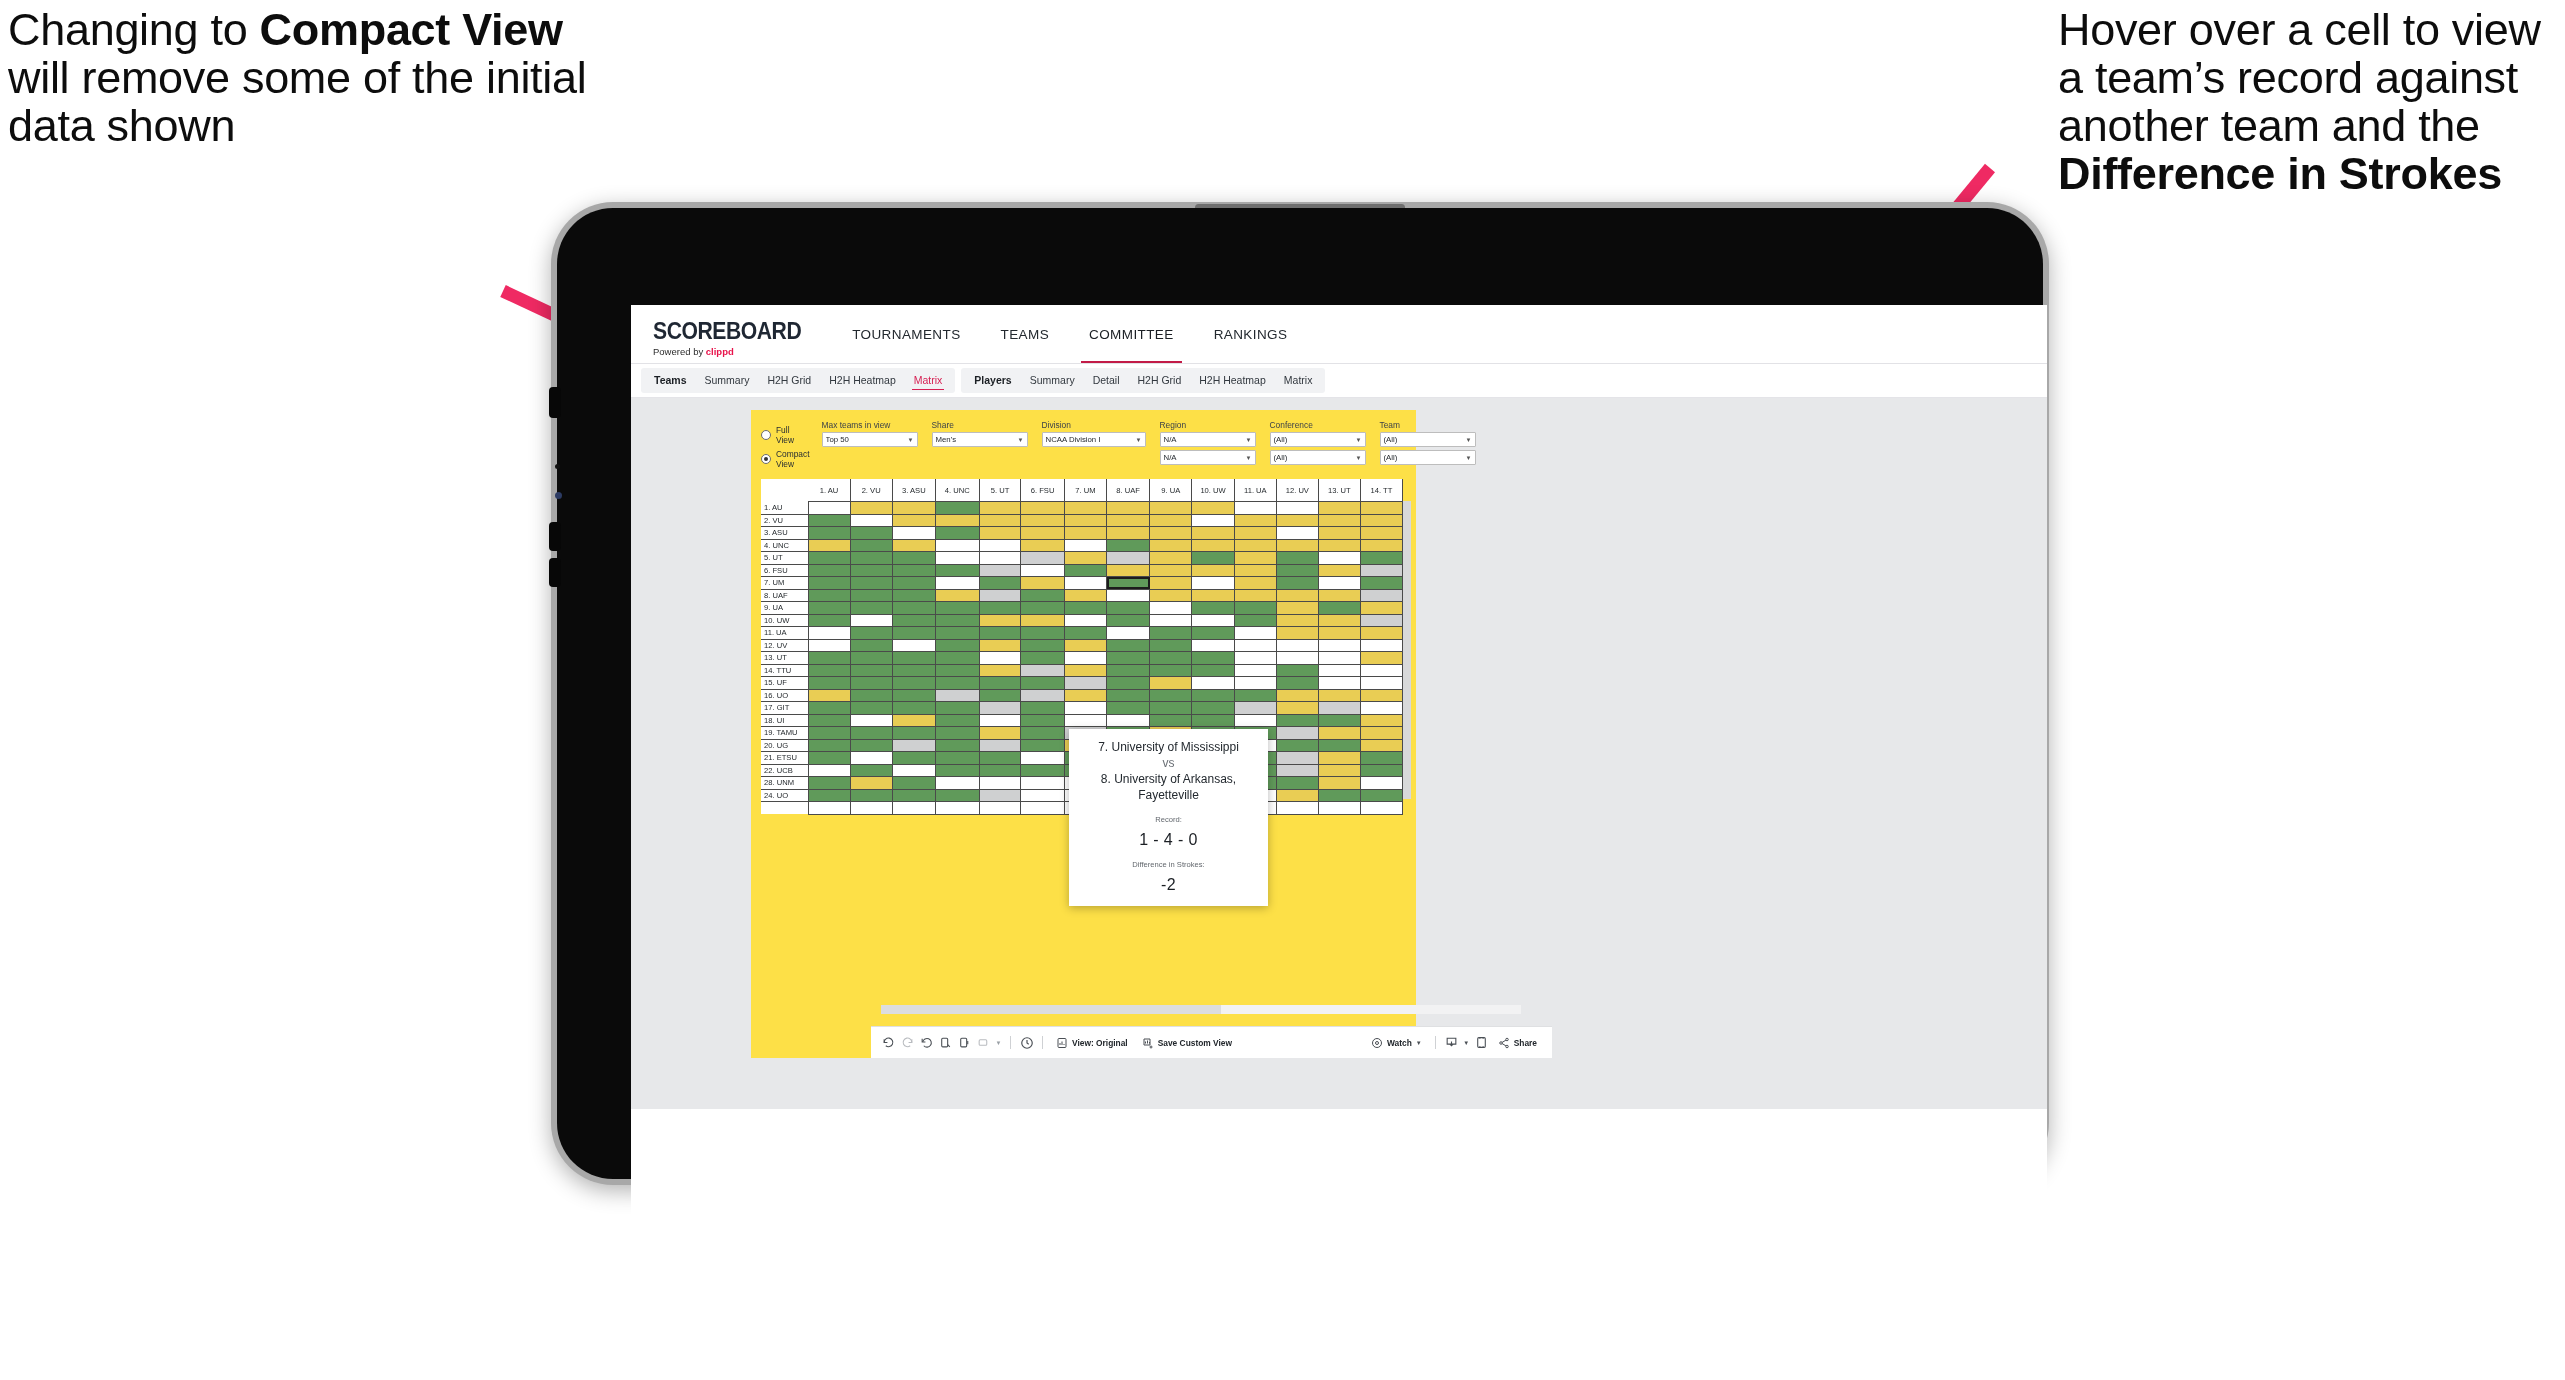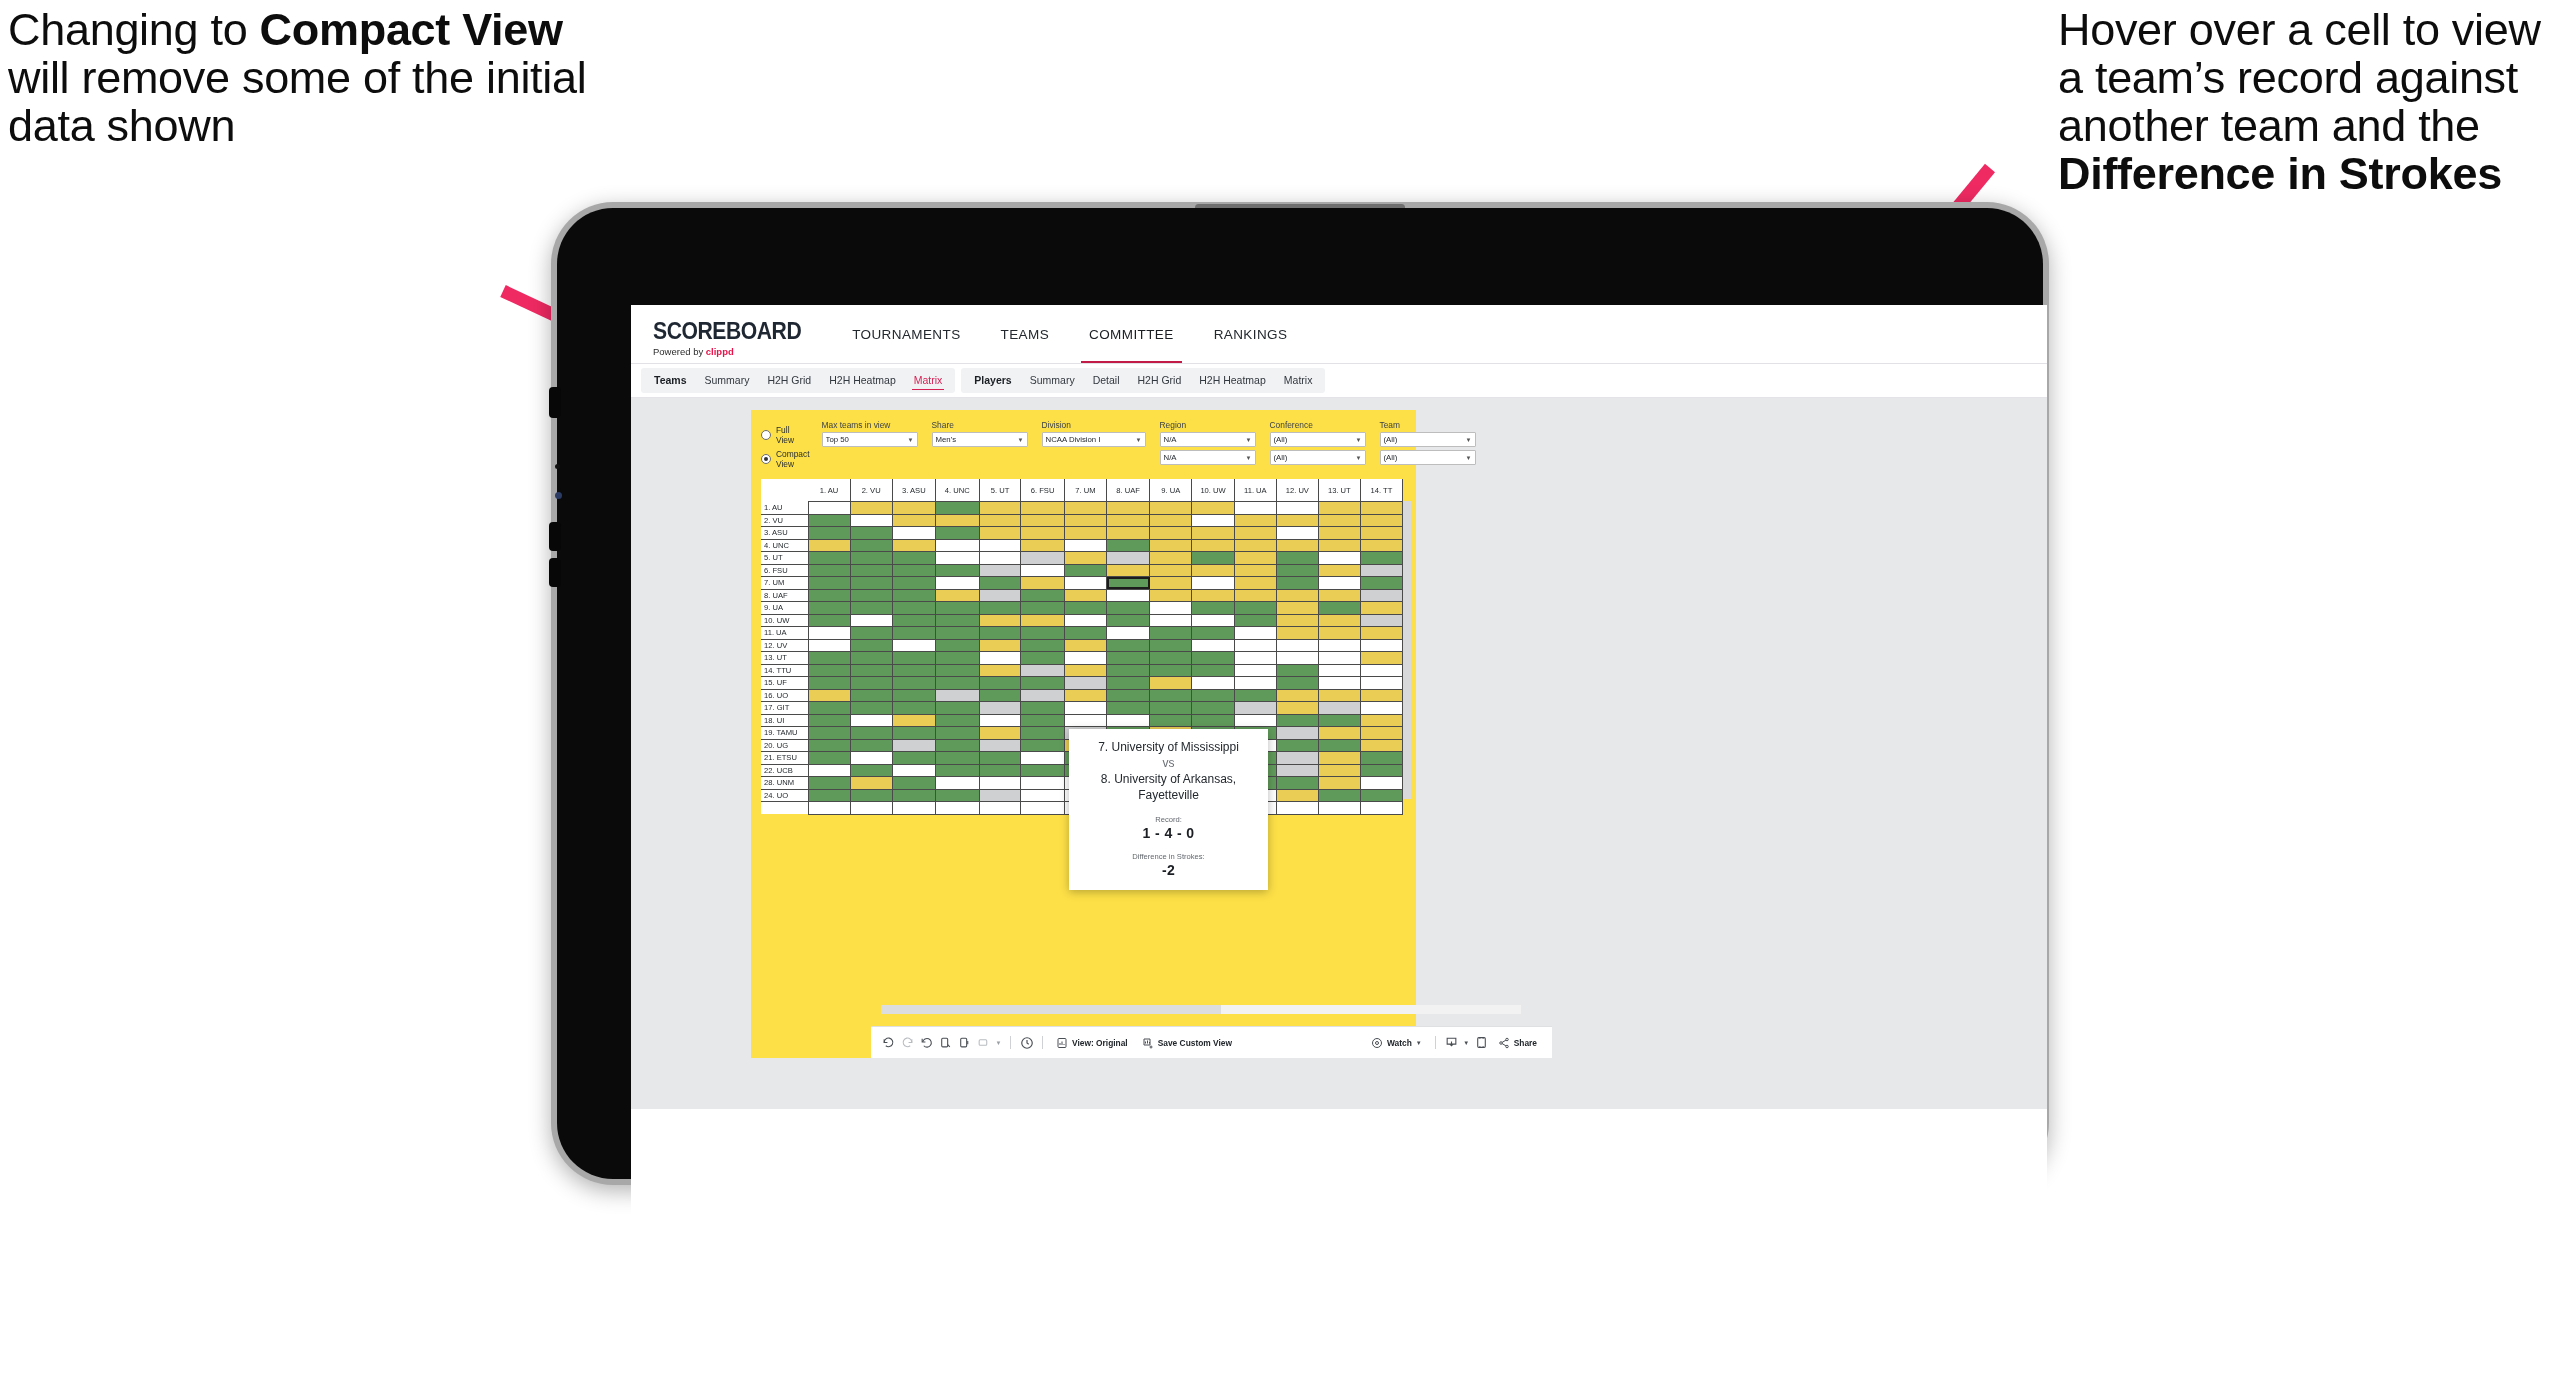--- a/index.html
+++ b/index.html
@@ -86,21 +86,21 @@
   .n{background:#ffffff;}
   td.sel{outline:2px solid #1c1c1c;outline-offset:-2px;}
   .mx-shadow{position:absolute;right:-8px;top:22px;width:8px;bottom:16px;background:#d8d9da;}
 
   
   .tooltip{position:absolute;left:308px;top:250px;width:183px;background:#fff;
      box-shadow:0 2px 9px rgba(0,0,0,.28);padding:10px 8px 12px;text-align:center;z-index:30;}
   .tt-team{font-size:12px;color:#23292f;font-weight:400;line-height:1.35;}
   .tt-vs{font-size:12px;color:#6b7076;margin:1px 0;}
   .tt-lbl{font-size:7.6px;color:#62676d;margin-top:11px;}
-  .tt-val{font-size:14px;color:#1b1f24;font-weight:700;margin-top:1px;letter-spacing:.4px;}
+  .tt-val{font-size:16px;color:#1b1f24;font-weight:400;margin-top:7px;letter-spacing:.4px;}
 
   
   .hscroll{position:absolute;left:130px;bottom:44px;width:640px;height:9px;background:#f2f2f3;}
   .hscroll i{position:absolute;left:0;top:0;height:9px;width:340px;background:#dcdddf;display:block;}
 
   
   .toolbar{position:absolute;left:120px;bottom:0;width:665px;height:31px;background:#fff;
     border-top:1px solid #dfe0e2;display:flex;align-items:center;padding:0 8px;font-size:8.6px;color:#2f343a;}
   .tb-ic{width:19px;height:19px;display:flex;align-items:center;justify-content:center;color:#4a4f55;cursor:pointer;}
   .tb-sep{width:1px;height:13px;background:#cfd1d4;margin:0 6px;}

